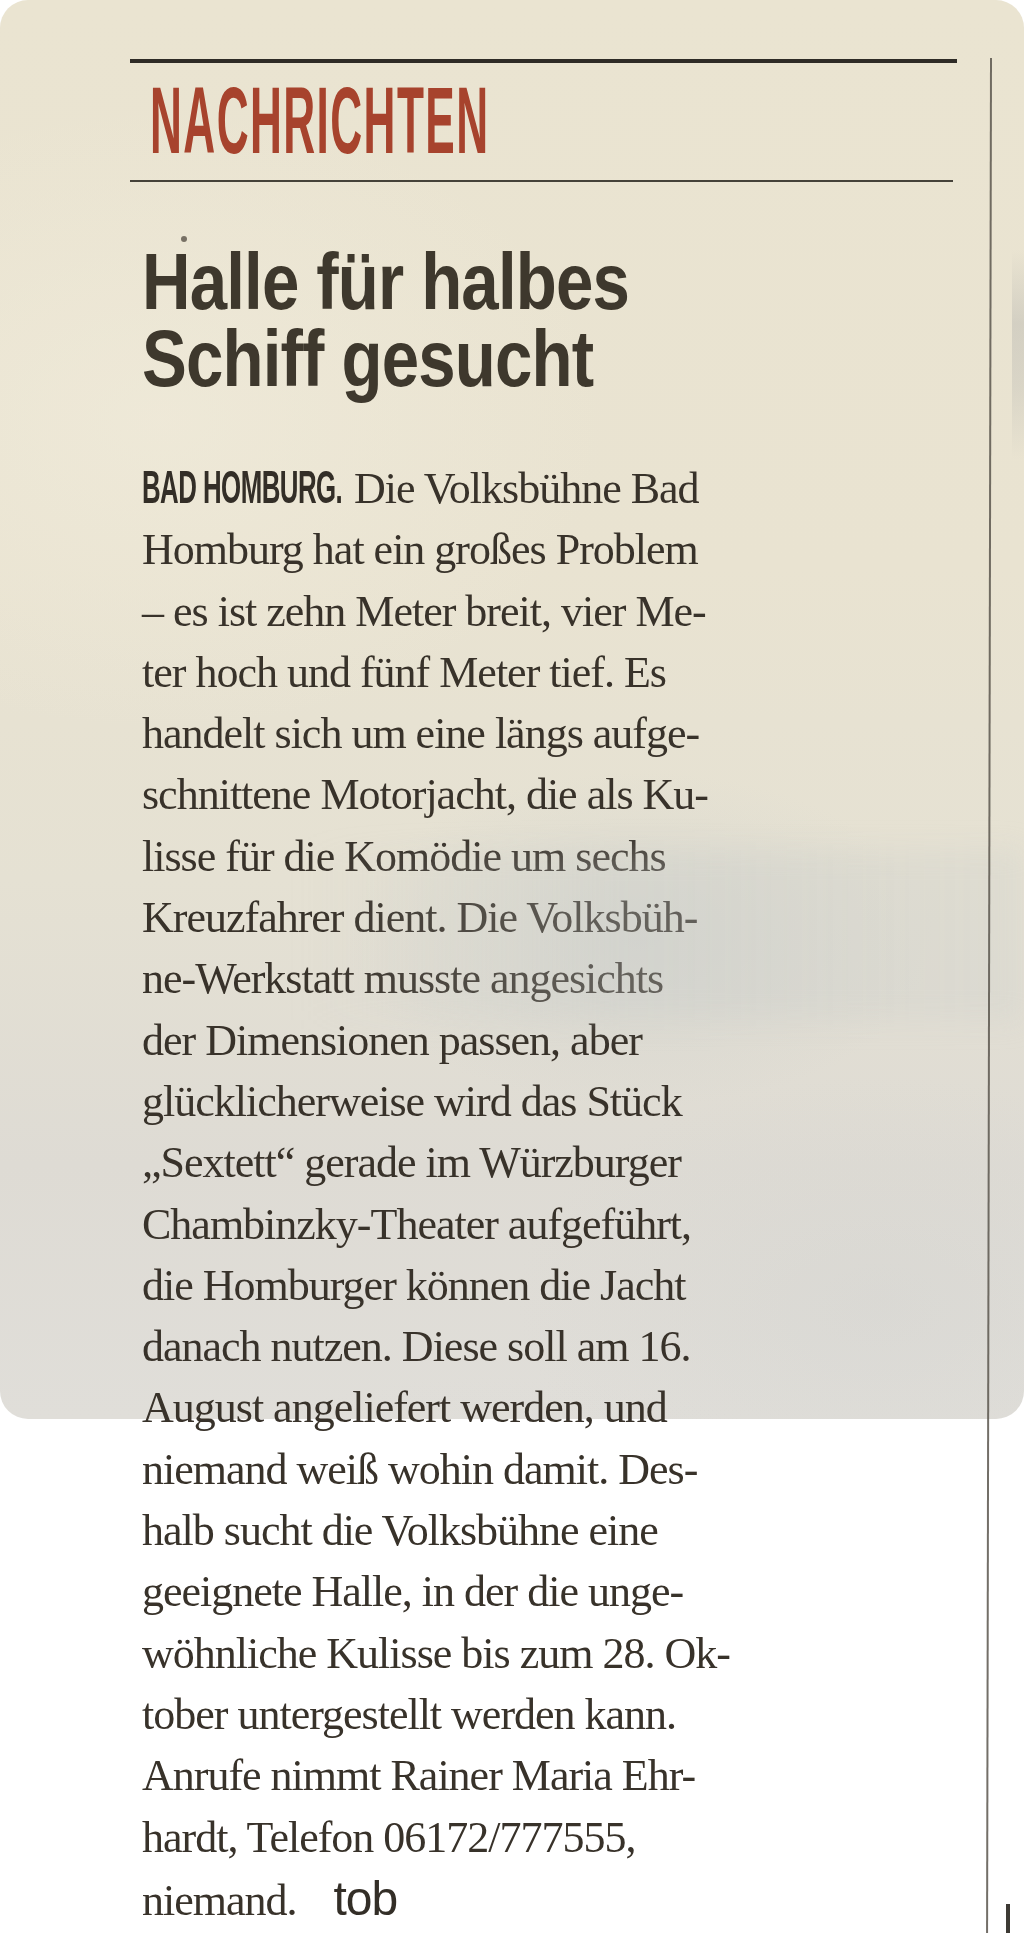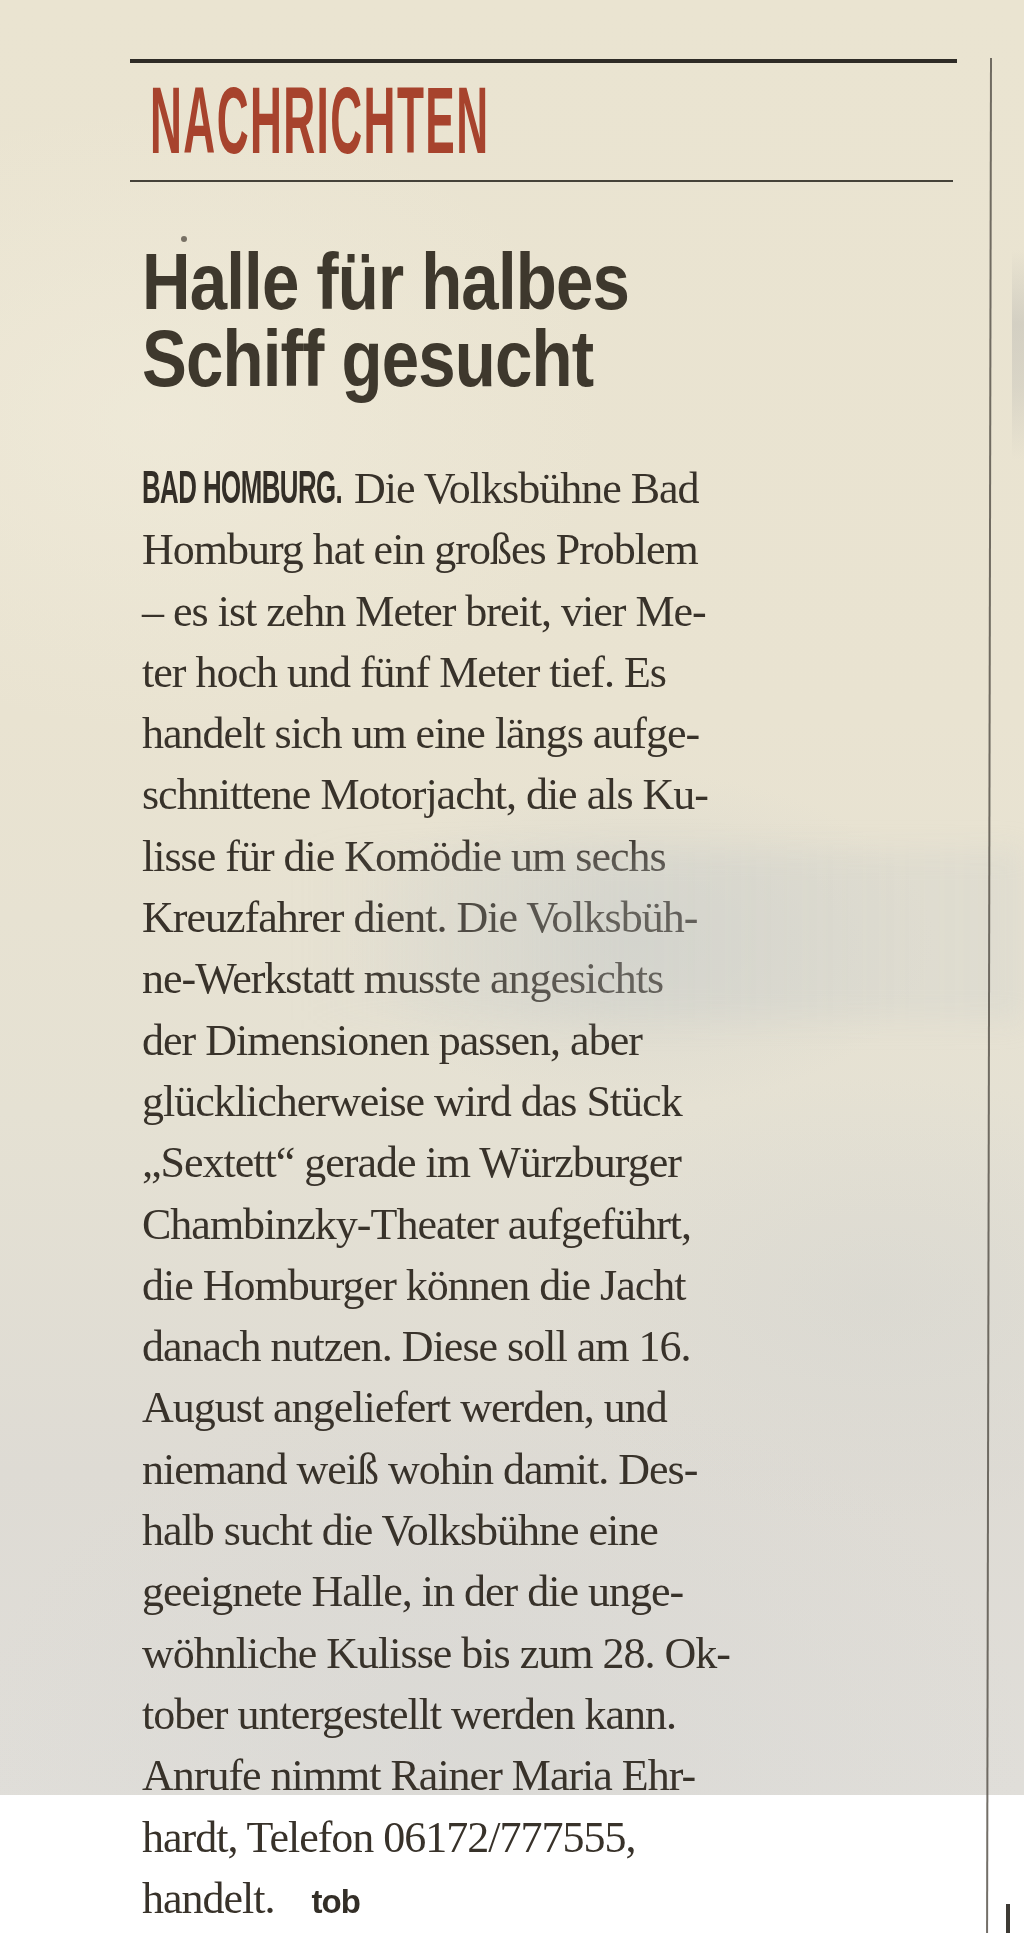--- a/index.html
+++ b/index.html
@@ -3,27 +3,28 @@
 <meta charset="utf-8">
 <style>
   html, body { margin: 0; padding: 0; }
   body {
     width: 1024px; height: 1933px;
     font-family: "Liberation Serif", "DejaVu Serif", serif;
     overflow: hidden;
   }
   .paper {
     position: relative;
-    width: 1024px; height: 1795px;
+    width: 1024px; height: 1419px;
     background:
       radial-gradient(420px 240px at 640px 940px, rgba(200,204,203,0.40), rgba(200,204,203,0) 70%),
       radial-gradient(520px 320px at 880px 1300px, rgba(206,208,206,0.30), rgba(206,208,206,0) 70%),
       radial-gradient(600px 420px at 160px 420px, rgba(242,237,221,0.55), rgba(242,237,221,0) 75%),
       radial-gradient(700px 500px at 500px 1750px, rgba(212,212,210,0.45), rgba(212,212,210,0) 75%),
       linear-gradient(180deg, #eae4d1 0%, #e9e3d1 40%, #e5e1d3 62%, #dedbd4 82%, #e0ded9 100%);
+    border-radius: 28px;
   }
   
   .rule-top {
     position: absolute; left: 130px; top: 59px;
     width: 827px; height: 4px; background: #2e2b26;
   }
   
   .kicker {
     position: absolute; left: 150px; top: 74px;
     font-family: "Liberation Sans", sans-serif;
@@ -57,21 +58,21 @@
     display: inline-block;
     font-family: "Liberation Sans", sans-serif;
     font-weight: bold; font-size: 47px; letter-spacing: -1px;
     white-space: nowrap; color: #332e27;
     transform: scaleX(0.55); transform-origin: 0 0;
   }
   .body-text { white-space: pre; }
   .closing-line { white-space: nowrap; }
   .author-sig {
     font-family: "Liberation Sans", sans-serif;
-    font-weight: bold; font-size: 33px; letter-spacing: -1px;
+    font-weight: normal; font-size: 48px; letter-spacing: -1px;
     color: #332e27; margin-left: 37px;
   }
   
   .col-rule {
     position: absolute; left: 990px; top: 58px;
     width: 2px; height: 1875px; background: #5a564e;
     transform: rotate(0.12deg); transform-origin: top center;
     opacity: 0.85;
   }
   .edge-mark {
@@ -131,21 +132,21 @@
 danach nutzen. Diese soll am 16.
 August angeliefert werden, und
 niemand weiß wohin damit. Des-
 halb sucht die Volksbühne eine
 geeignete Halle, in der die unge-
 wöhnliche Kulisse bis zum 28. Ok-
 tober untergestellt werden kann.
 Anrufe nimmt Rainer Maria Ehr-
 hardt, Telefon 06172/777555,</div>
     <div class="closing-line">
-      <span>handelt.</span><span class="author-sig">tob</span>
+      <span>niemand.</span><span class="author-sig">tob</span>
     </div>
   </div>
 
   <div class="scan-smudge"></div>
   <div class="edge-smudge"></div>
   <div class="col-rule"></div>
   <div class="edge-mark"></div>
 
 </div>
 

